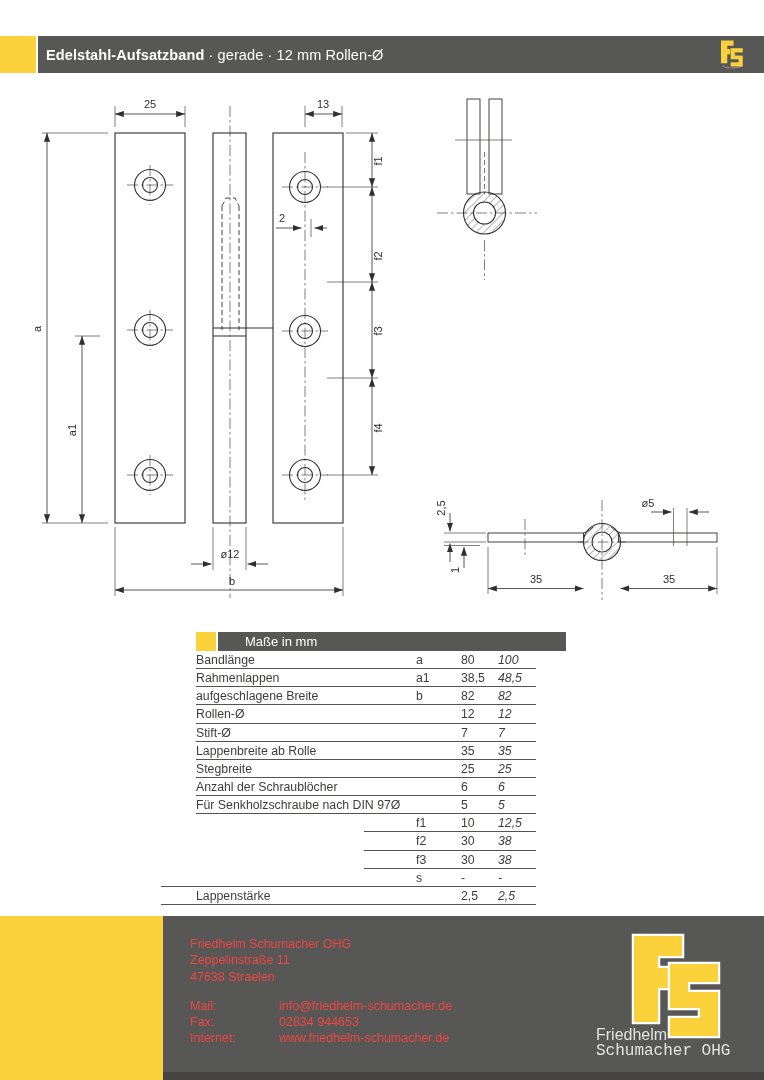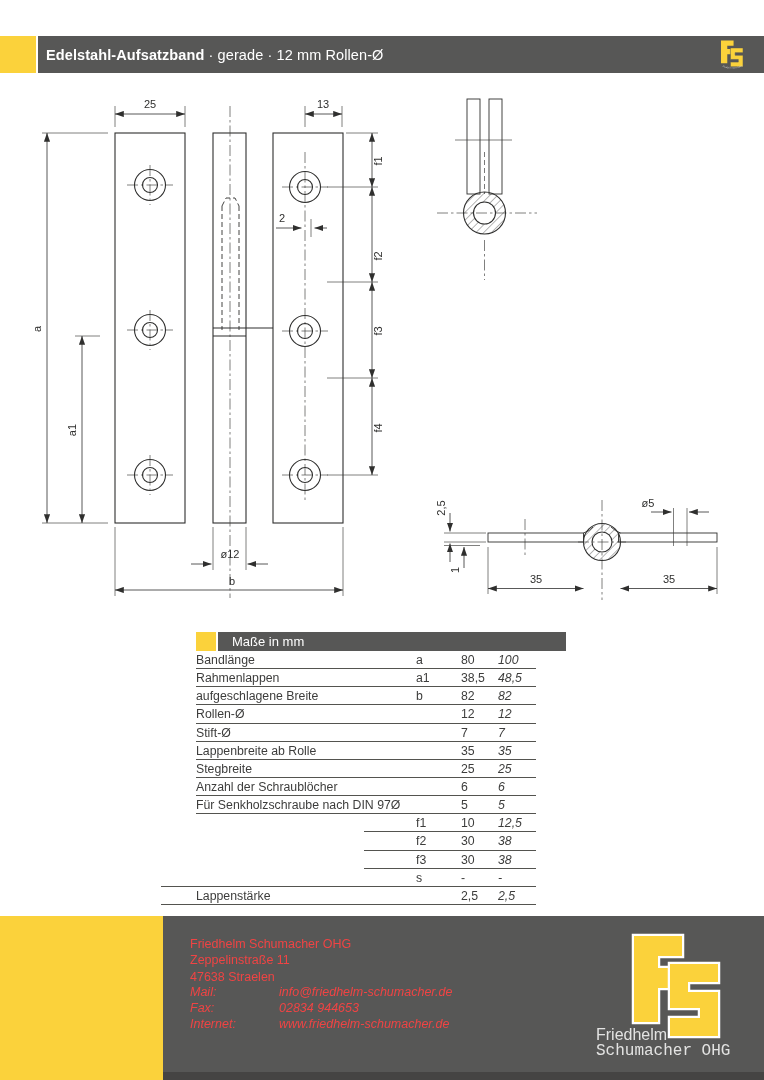--- a/index.html
+++ b/index.html
@@ -24,38 +24,38 @@
   .cl{fill:none;stroke:#3a3a39;stroke-width:.65;stroke-dasharray:11 3 2.5 3;}
   .dsh{fill:none;stroke:#2f2f2e;stroke-width:.9;stroke-dasharray:5 3;}
   .dim{fill:none;stroke:#2f2f2e;stroke-width:.8;}
   text.d{font-family:"Liberation Sans",sans-serif;font-size:11px;fill:#2f2f2e;}
 
   
   .spec-table{position:absolute;left:196px;top:632px;width:370px;}
   .spec-head{display:flex;height:19px;}
   .spec-head .sq{width:20px;height:19px;background:#fbd23b;margin-right:2px;}
   .spec-head .bar{flex:1;background:#575756;color:#fff;font-size:13px;font-weight:500;
-                  line-height:19px;padding-left:14px;}
+                  line-height:19px;padding-left:27px;}
   .rows{width:340px;}
   .t-row{position:relative;display:flex;height:18.15px;line-height:18.4px;
          font-size:12.3px;font-weight:500;color:#3d3d3c;}
   .c-label{width:220px;display:flex;justify-content:space-between;padding-right:16px;box-sizing:border-box;white-space:nowrap;}
   .c-sym{width:45px;}
   .c-v1{width:37px;}
   .c-v2{width:38px;font-style:italic;}
   .t-row::after{content:"";position:absolute;bottom:0;left:0;right:0;height:1px;background:#53534f;}
   .line-short::after{left:168px;}
   .line-wide::after{left:-35px;}
 
   
   .ftr-yellow{position:absolute;left:0;top:916px;width:163px;height:164px;background:#fbd23b;}
   .ftr-gray{position:absolute;left:163px;top:916px;right:0;height:156px;background:#575756;}
   .ftr-strip{position:absolute;left:163px;top:1072px;right:0;height:8px;background:#454443;}
   .ftr-text{position:absolute;left:190px;top:936px;color:#ef4444;font-size:12.5px;line-height:16.4px;}
-  .ftr-contacts{line-height:15.9px;font-style:italic;}
+  .ftr-contacts{margin-top:14px;line-height:15.9px;}
   .ct-row{display:flex;}
   .ct-label{width:89px;}
   .ftr-logo{position:absolute;left:594px;top:928px;width:150px;height:112px;}
   .ftr-logo-name{position:absolute;left:596px;color:#e3e3e2;font-size:16px;line-height:17px;}
   .name1{top:1026px;} .name2{top:1043px;font-family:Liberation Mono, monospace;}
 </style>
 </head>
 <body>
 
 <div class="hdr-yellow"></div>

